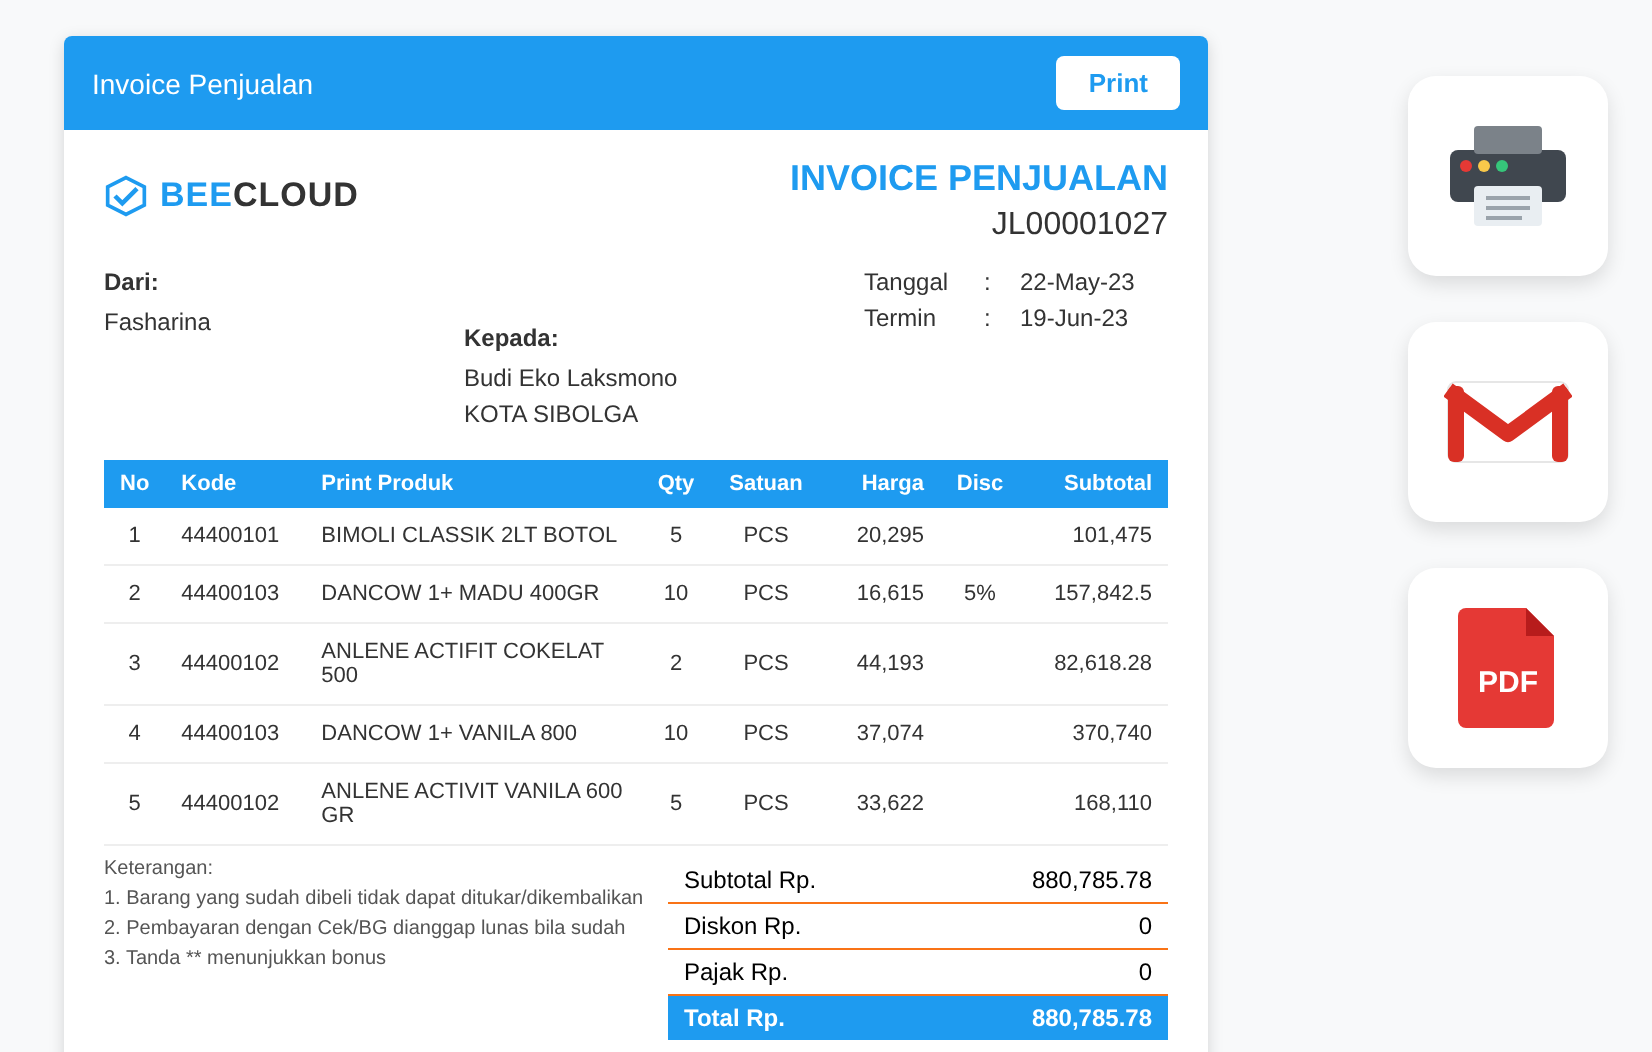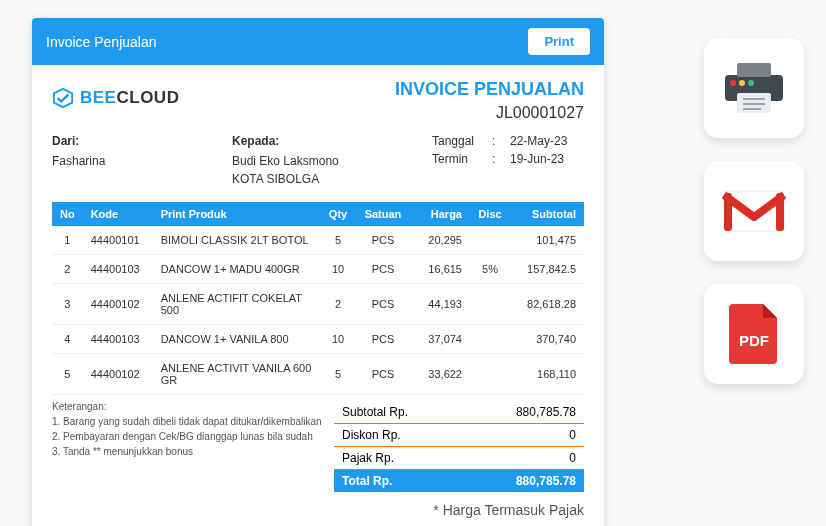--- a/index.html
+++ b/index.html
@@ -56,21 +56,21 @@
   .doc-title h2 { color: #1e9bf0; font-size: 18px; font-weight: 800; }
   .doc-title .num { color: #333; font-size: 16px; font-weight: normal; margin-top: 4px; }
   .parties {
     display: flex;
     margin-top: 8px;
     margin-bottom: 12px;
     font-size: 12px;
     color: #333;
   }
   .from-col { width: 180px; }
-  .to-col { width: 200px; }
+  .to-col { width: 200px; margin-top: 28px; }
   .dates-col { flex: 1; }
   .parties .lbl { font-weight: bold; margin-bottom: 6px; }
   .parties .line { margin-bottom: 4px; }
   .dates-row { display: flex; margin-bottom: 4px; }
   .dates-row .dk { width: 60px; }
   .dates-row .dc { width: 18px; }
   table.items {
     width: 100%;
     border-collapse: collapse;
     font-size: 11px;

